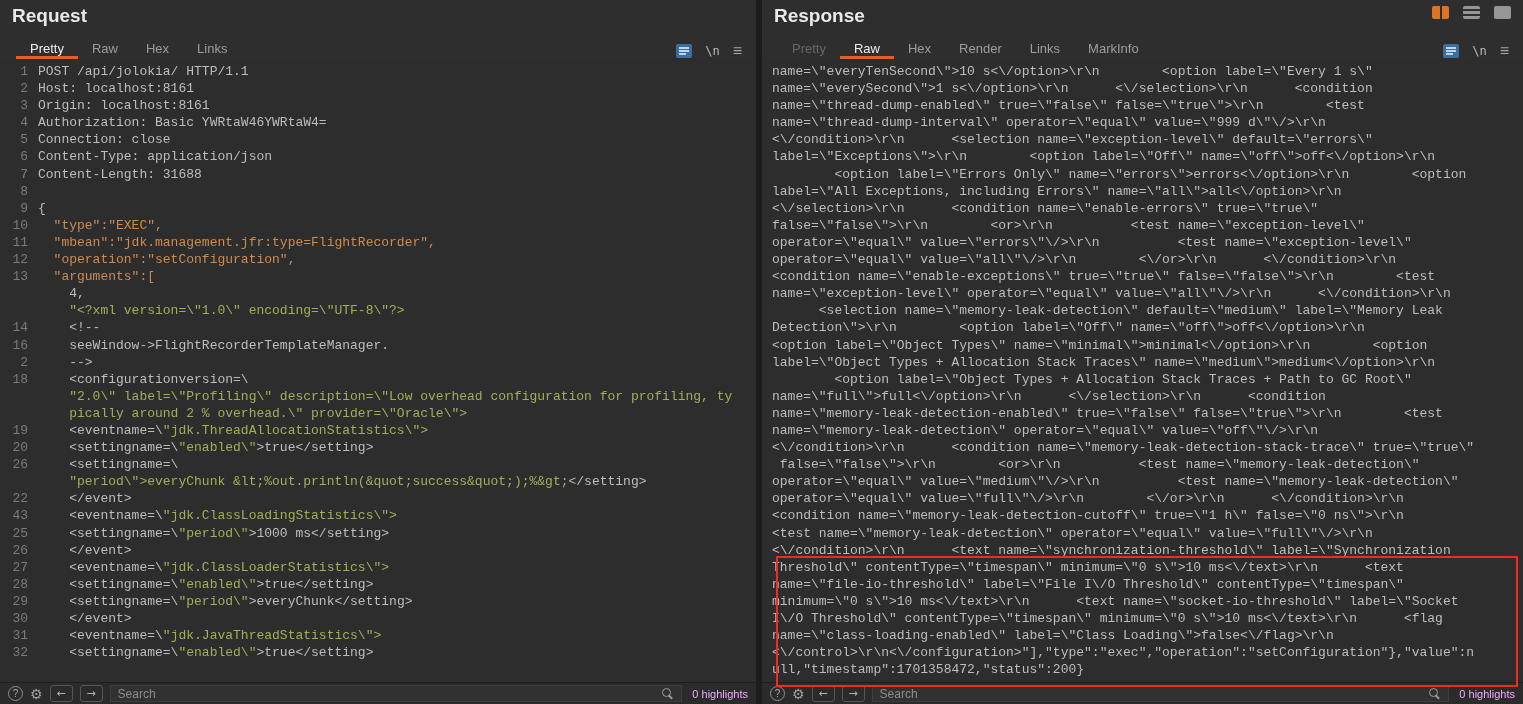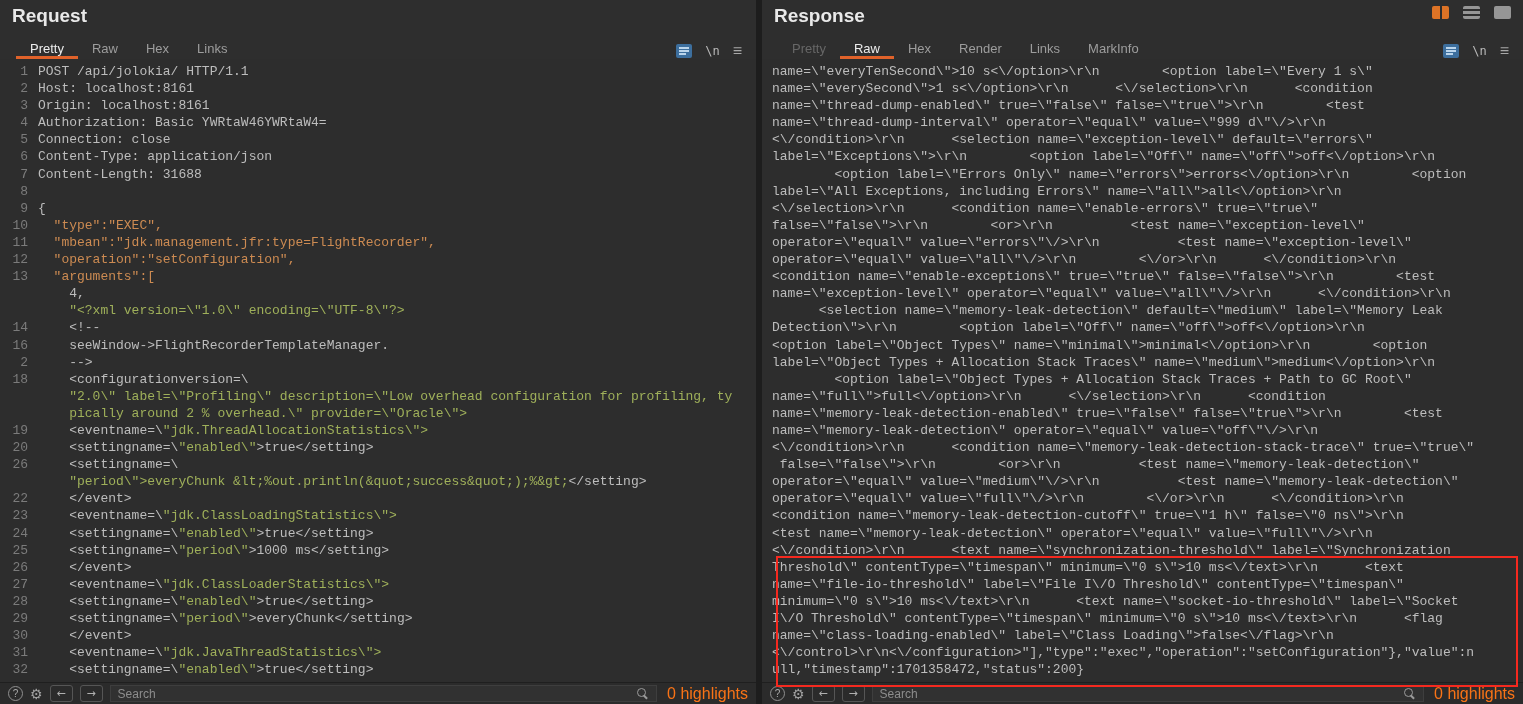--- a/index.html
+++ b/index.html
@@ -35,21 +35,21 @@
   .footer{height:22px;border-top:1px solid #1f1f1f;background:#2b2b2b;display:flex;align-items:center;gap:7px;padding:0 8px;flex:none}
   .help-icon{width:15px;height:15px;border:1px solid #8f8f8f;border-radius:50%;color:#ababab;font-size:10px;display:inline-flex;align-items:center;justify-content:center;flex:none;cursor:pointer}
   .gear-icon{color:#a0a0a0;font-size:14px;line-height:1;flex:none;cursor:pointer}
   .nav-btn{background:none;border:1px solid #565656;border-radius:3px;color:#b0b0b0;font-size:11px;width:23px;height:17px;line-height:13px;padding:0;cursor:pointer;flex:none;font-family:"DejaVu Sans",sans-serif}
   .search-wrap{flex:1;display:flex;align-items:center;background:#313131;border:1px solid #3e3e3e;height:17px;padding:0 7px;gap:6px;min-width:0}
   .search-input{flex:1;background:transparent;border:none;outline:none;color:#cfcfcf;font-size:12px;font-family:"Liberation Sans",sans-serif;min-width:0}
   .search-input::placeholder{color:#8d8d8d}
   .mag-icon{position:relative;width:13px;height:13px;display:inline-block;flex:none;cursor:pointer}
   .mag-icon::before{content:"";position:absolute;width:7px;height:7px;border:1.5px solid #9a9a9a;border-radius:50%;left:1px;top:1px}
   .mag-icon::after{content:"";position:absolute;width:5px;height:1.6px;background:#9a9a9a;transform:rotate(45deg);left:7px;top:9px}
-  .highlights{color:#f97316;font-size:16px;white-space:nowrap;margin-left:3px;flex:none}
+  .highlights{color:#f0abfc;font-size:11px;white-space:nowrap;margin-left:3px;flex:none}
   .sel-box{position:absolute;left:14px;right:5px;top:556px;height:131px;border:2px solid var(--sel-red);z-index:5;pointer-events:none}
 </style>
 </head>
 <body>
 
 <div class="app">
 
   <section class="panel" id="request-panel">
     <div class="panel-header">
       <span class="panel-title">Request</span>
@@ -95,22 +95,21 @@
           <div class="code-line"><span class="ln">16</span><span class="c-p">    seeWindow-&gt;FlightRecorderTemplateManager.</span></div>
           <div class="code-line"><span class="ln">2</span><span class="c-p">    --&gt;</span></div>
           <div class="code-line"><span class="ln">18</span><span class="c-p">    &lt;configurationversion=\</span></div>
           <div class="code-line"><span class="ln"></span><span class="c-g">    "2.0\" label=\"Profiling\" description=\"Low overhead configuration for profiling, ty</span></div>
           <div class="code-line"><span class="ln"></span><span class="c-g">    pically around 2 % overhead.\" provider=\"Oracle\"&gt;</span></div>
           <div class="code-line"><span class="ln">19</span><span class="c-p">    &lt;eventname=\</span><span class="c-g">"jdk.ThreadAllocationStatistics\"&gt;</span></div>
           <div class="code-line"><span class="ln">20</span><span class="c-p">    &lt;settingname=\</span><span class="c-g">"enabled\"</span><span class="c-p">&gt;true&lt;/setting&gt;</span></div>
           <div class="code-line"><span class="ln">26</span><span class="c-p">    &lt;settingname=\</span></div>
           <div class="code-line"><span class="ln"></span><span class="c-g">    "period\"&gt;everyChunk &amp;lt;%out.println(&amp;quot;success&amp;quot;);%&amp;gt;</span><span class="c-p">&lt;/setting&gt;</span></div>
           <div class="code-line"><span class="ln">22</span><span class="c-p">    &lt;/event&gt;</span></div>
-          <div class="code-line"><span class="ln">23</span><span class="c-p">    &lt;eventname=\</span><span class="c-g">"jdk.ClassLoadingStatistics\"&gt;</span></div>
-          <div class="code-line"><span class="ln">24</span><span class="c-p">    &lt;settingname=\</span><span class="c-g">"enabled\"</span><span class="c-p">&gt;true&lt;/setting&gt;</span></div>
+          <div class="code-line"><span class="ln">43</span><span class="c-p">    &lt;eventname=\</span><span class="c-g">"jdk.ClassLoadingStatistics\"&gt;</span></div>
           <div class="code-line"><span class="ln">25</span><span class="c-p">    &lt;settingname=\</span><span class="c-g">"period\"</span><span class="c-p">&gt;1000 ms&lt;/setting&gt;</span></div>
           <div class="code-line"><span class="ln">26</span><span class="c-p">    &lt;/event&gt;</span></div>
           <div class="code-line"><span class="ln">27</span><span class="c-p">    &lt;eventname=\</span><span class="c-g">"jdk.ClassLoaderStatistics\"&gt;</span></div>
           <div class="code-line"><span class="ln">28</span><span class="c-p">    &lt;settingname=\</span><span class="c-g">"enabled\"</span><span class="c-p">&gt;true&lt;/setting&gt;</span></div>
           <div class="code-line"><span class="ln">29</span><span class="c-p">    &lt;settingname=\</span><span class="c-g">"period\"</span><span class="c-p">&gt;everyChunk&lt;/setting&gt;</span></div>
           <div class="code-line"><span class="ln">30</span><span class="c-p">    &lt;/event&gt;</span></div>
           <div class="code-line"><span class="ln">31</span><span class="c-p">    &lt;eventname=\</span><span class="c-g">"jdk.JavaThreadStatistics\"&gt;</span></div>
           <div class="code-line"><span class="ln">32</span><span class="c-p">    &lt;settingname=\</span><span class="c-g">"enabled\"</span><span class="c-p">&gt;true&lt;/setting&gt;</span></div>
         </div>
     </div>

